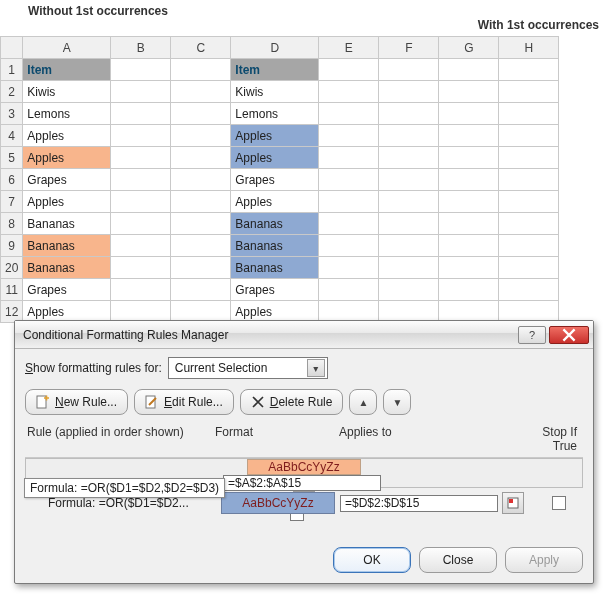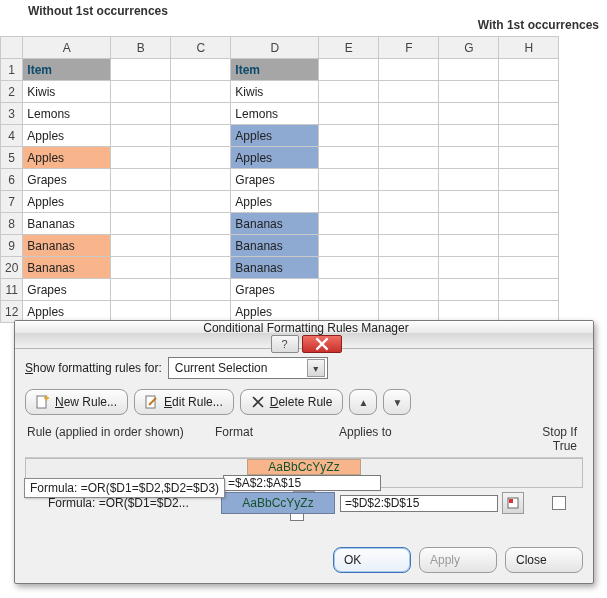--- a/index.html
+++ b/index.html
@@ -60,21 +60,20 @@
     box-shadow: 2px 3px 6px rgba(0,0,0,0.35);
     display: flex; flex-direction: column;
     border-radius: 2px;
   }
   .dlg-titlebar {
     height: 28px;
     background: linear-gradient(180deg,#fdfdfd,#e9e9e9 45%,#d7d7d7 46%,#f1f1f1);
     border-bottom: 1px solid #b6b6b6;
     display: flex; align-items: center;
     padding: 0 4px 0 8px;
-    flex-direction: column;
   }
   .dlg-title { flex: 1; font-size: 12px; color: #222; }
   .dlg-winbtns { display: flex; gap: 3px; }
   .winbtn {
     width: 28px; height: 18px; border: 1px solid #8a8a8a;
     border-radius: 2px; display:flex;align-items:center;justify-content:center;
     font-size: 11px;
     background: linear-gradient(180deg,#f8f8f8,#dcdcdc);
     color: #444;
   }
@@ -118,21 +117,21 @@
   .col-stop { flex:1; text-align:right; padding-right:4px;}
   .rules-list { border-top:1px solid #c9c9c9; }
   .rule-row {
     display:flex; align-items:center;
     border:1px solid transparent; height:30px;
     padding: 0 2px;
   }
   .rule-row.sel { background:#eeeeee; border:1px solid #bdbdbd;flex-direction:column; }
   .rule-row .c-rule { width:188px; padding-left:20px; white-space:nowrap; overflow:hidden; text-overflow:ellipsis;}
   .rule-row .c-fmt  { width:114px; height:22px; margin:0 5px; text-align:center;
-    display:flex;align-items:center;justify-content:center; color:#14532d; }
+    display:flex;align-items:center;justify-content:center; color:#7f1d1d; }
   .fmt-orange { background:#f8b58c; border:1px solid #bfa085;}
   .fmt-blue   { background:#8ea9d2; border:1px solid #6b7ea0;}
   .rule-row .c-app {
     width:158px; height:17px; border:1px solid #7a7a7a; background:#fff;
     display:flex; align-items:center; padding:0 4px; margin-right:4px;
   }
   .rule-row .c-app-btn {
     width:22px;height:22px;border:1px solid #9b9b9b;
     background:linear-gradient(180deg,#f4f4f4,#d8d8d8);
     display:flex;align-items:center;justify-content:center;
@@ -142,21 +141,21 @@
   .tooltip {
     position:absolute; left:24px; top:478px;
     background:#fff; border:1px solid #8a8a8a;
     padding: 2px 5px; font-size:12px; box-shadow:1px 1px 2px rgba(0,0,0,0.2);
     white-space: nowrap;
   }
   .dlg-footer {
     display:flex; justify-content:flex-end; gap:8px;
     padding: 8px 10px 10px 0;
   }
-  .dlg-footer .btn { min-width:78px; height:26px;}
+  .dlg-footer .btn { min-width:78px; justify-content:center; height:26px;}
   .dlg-footer .btn.primary { border:1px solid #3b74b9; box-shadow: inset 0 0 0 1px #a8c8ea; background: linear-gradient(180deg,#fdfdfd,#e8f0fa); }
   .arrow-shape { font-size:10px; color:#444; }
 </style>
 </head>
 <body>
 
 <div class="titles">
   <div class="t1">Without 1st occurrences</div>
   <div class="t2">With 1st occurrences</div>
 </div>
@@ -395,22 +394,22 @@
           <div class="c-stop">
             <div class="chk"></div>
           </div>
         </div>
       </div>
   </div>
   <div class="dlg-footer">
     <div class="btn primary">
         <span>OK</span>
       </div>
+    <div class="btn">
+        <span>Close</span>
+      </div>
     <div class="btn disabled">
         <span>Apply</span>
       </div>
-    <div class="btn">
-        <span>Close</span>
-      </div>
   </div>
 </div>
 
 <div class="tooltip">Formula: =OR($D1=$D2,$D2=$D3)</div>
 
 </body></html>

